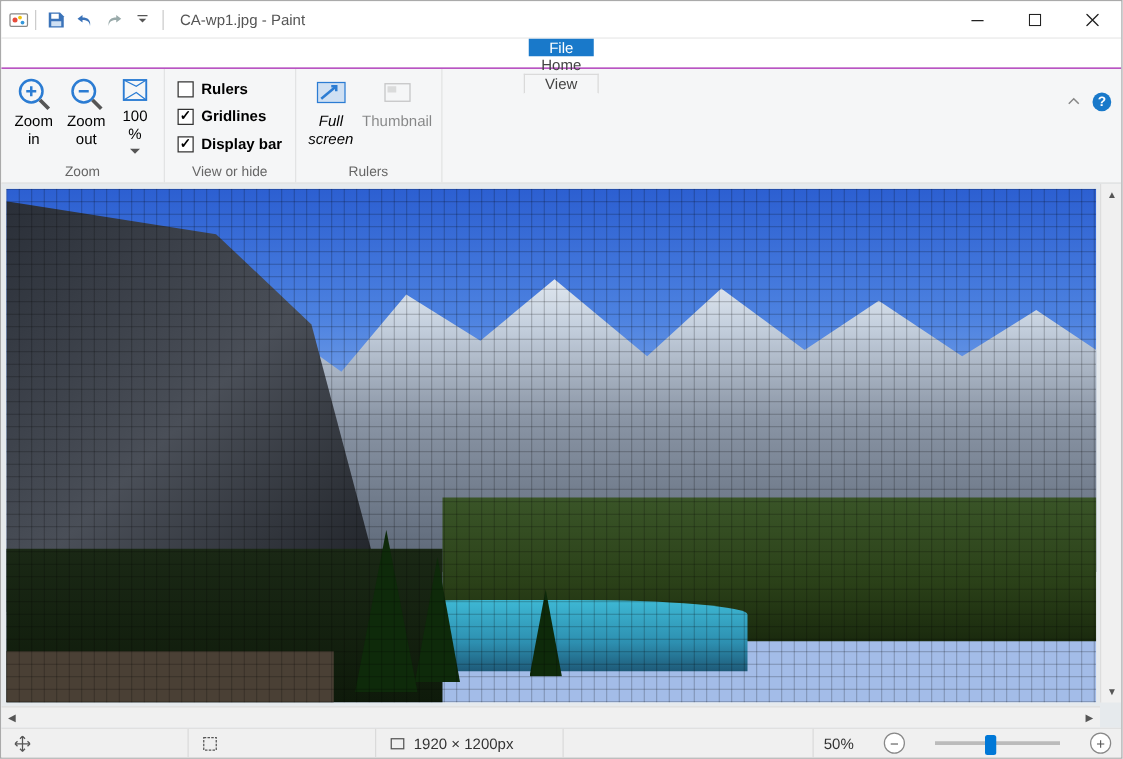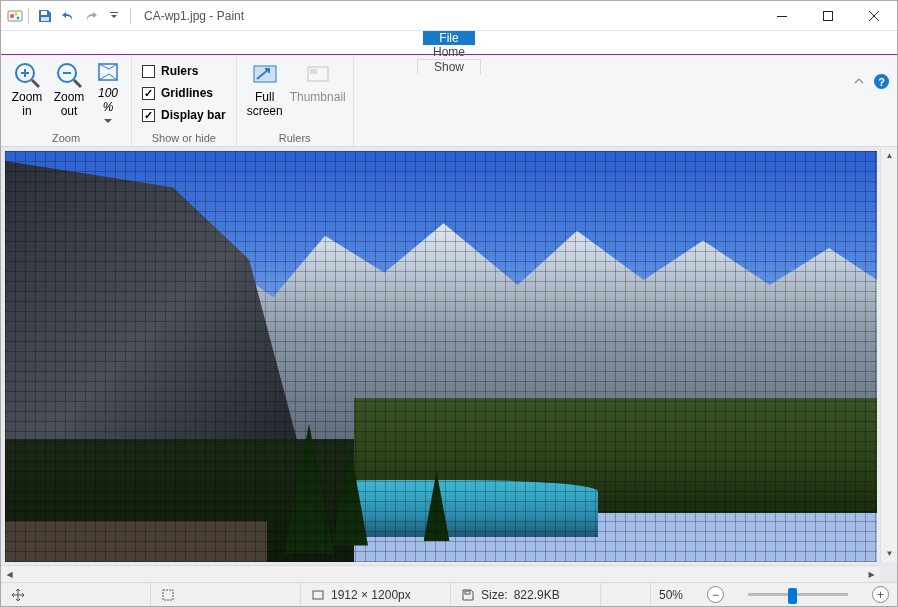--- a/index.html
+++ b/index.html
@@ -118,21 +118,21 @@
         <svg width="10" height="10">
           <path d="M0 0L10 10M10 0L0 10" stroke="currentColor" stroke-width="1"></path>
         </svg>
       </div>
   </div>
 </div>
 
 <div class="tabstrip">
   <div class="tab file">File</div>
   <div class="tab">Home</div>
-  <div class="tab active">Show</div>
+  <div class="tab active">View</div>
   <div class="tabstrip-right">
     <span style="cursor:pointer;color:#888;">
       <svg width="10" height="10" viewBox="0 0 10 10">
           <path d="M1 6l4-4 4 4" stroke="#888" fill="none" stroke-width="1.2"></path>
         </svg>
     </span>
     <div class="help-icon">?</div>
   </div>
 </div>
 
@@ -156,21 +156,21 @@
             <line x1="8" y1="12" x2="16" y2="12" stroke="#2b7cd3" stroke-width="2"></line>
           </svg>
         <span style="white-space:pre-line;">Zoom
 out</span>
       </div>
       <div class="big-btn split" style="width:34px;">
         <svg width="24" height="24" viewBox="0 0 24 24">
             <rect x="3" y="3" width="18" height="16" fill="none" stroke="#2b7cd3" stroke-width="1.5"></rect>
             <path d="M3 3 L13 8 L21 3 M3 19 L13 13 L21 19" stroke="#2b7cd3" fill="none"></path>
           </svg>
-        <span style="white-space:pre-line;font-style:italic;">100
+        <span style="white-space:pre-line;">100
 %</span>
       </div>
     </div>
     <div class="ribbon-group-label">Zoom</div>
   </div>
 
   <div class="ribbon-group">
     <div class="ribbon-group-body" style="flex-direction:column; padding-top:4px;font-weight:bold;">
       <div class="check-row">
         <div class="checkbox"></div>
@@ -178,32 +178,32 @@
       </div>
       <div class="check-row">
         <div class="checkbox checked"></div>
         <span>Gridlines</span>
       </div>
       <div class="check-row">
         <div class="checkbox checked"></div>
         <span>Display bar</span>
       </div>
     </div>
-    <div class="ribbon-group-label">Show or hide</div>
+    <div class="ribbon-group-label">View or hide</div>
   </div>
 
   <div class="ribbon-group">
     <div class="ribbon-group-body">
       <div class="big-btn" style="width:44px;">
         <svg width="28" height="28" viewBox="0 0 28 28">
             <rect x="3" y="5" width="22" height="16" fill="#cfe0f3" stroke="#2b7cd3"></rect>
             <path d="M6 18 L18 8" stroke="#2b7cd3" stroke-width="2"></path>
             <path d="M14 8 L18 8 L18 12" stroke="#2b7cd3" fill="none" stroke-width="2"></path>
           </svg>
-        <span style="white-space:pre-line;">Full
+        <span style="white-space:pre-line;font-style:italic;">Full
 screen</span>
       </div>
       <div class="big-btn disabled" style="width:58px;align-items:center;">
         <svg width="28" height="28" viewBox="0 0 28 28">
             <rect x="4" y="6" width="20" height="14" fill="none" stroke="#888"></rect>
             <rect x="6" y="8" width="7" height="5" fill="#bbb"></rect>
           </svg>
         <span>Thumbnail</span>
       </div>
     </div>
@@ -248,29 +248,21 @@
   </div>
   <div class="status-cell wide">
     <svg width="14" height="14" viewBox="0 0 14 14">
         <rect x="2" y="2" width="10" height="10" fill="none" stroke="#555" stroke-dasharray="2 1"></rect>
       </svg>
   </div>
   <div class="status-cell wide">
     <svg width="14" height="14" viewBox="0 0 14 14">
         <rect x="2" y="3" width="10" height="8" fill="none" stroke="#555"></rect>
       </svg>
-    <span>1912 × 1200px</span>
-  </div>
-  <div class="status-cell wide">
-    <svg width="14" height="14" viewBox="0 0 14 14">
-        <path d="M2 2h8l2 2v8H2z" fill="none" stroke="#555"></path>
-        <rect x="4" y="3" width="5" height="3" fill="none" stroke="#555"></rect>
-      </svg>
-    <span>Size:</span>
-    <span>822.9KB</span>
+    <span>1920 × 1200px</span>
   </div>
   <div class="status-right">
     <span>50%</span>
     <div class="round-btn">−</div>
     <div class="zoom-slider">
       <div class="zoom-thumb" style="left:40%;"></div>
     </div>
     <div class="round-btn">+</div>
   </div>
 </div>

